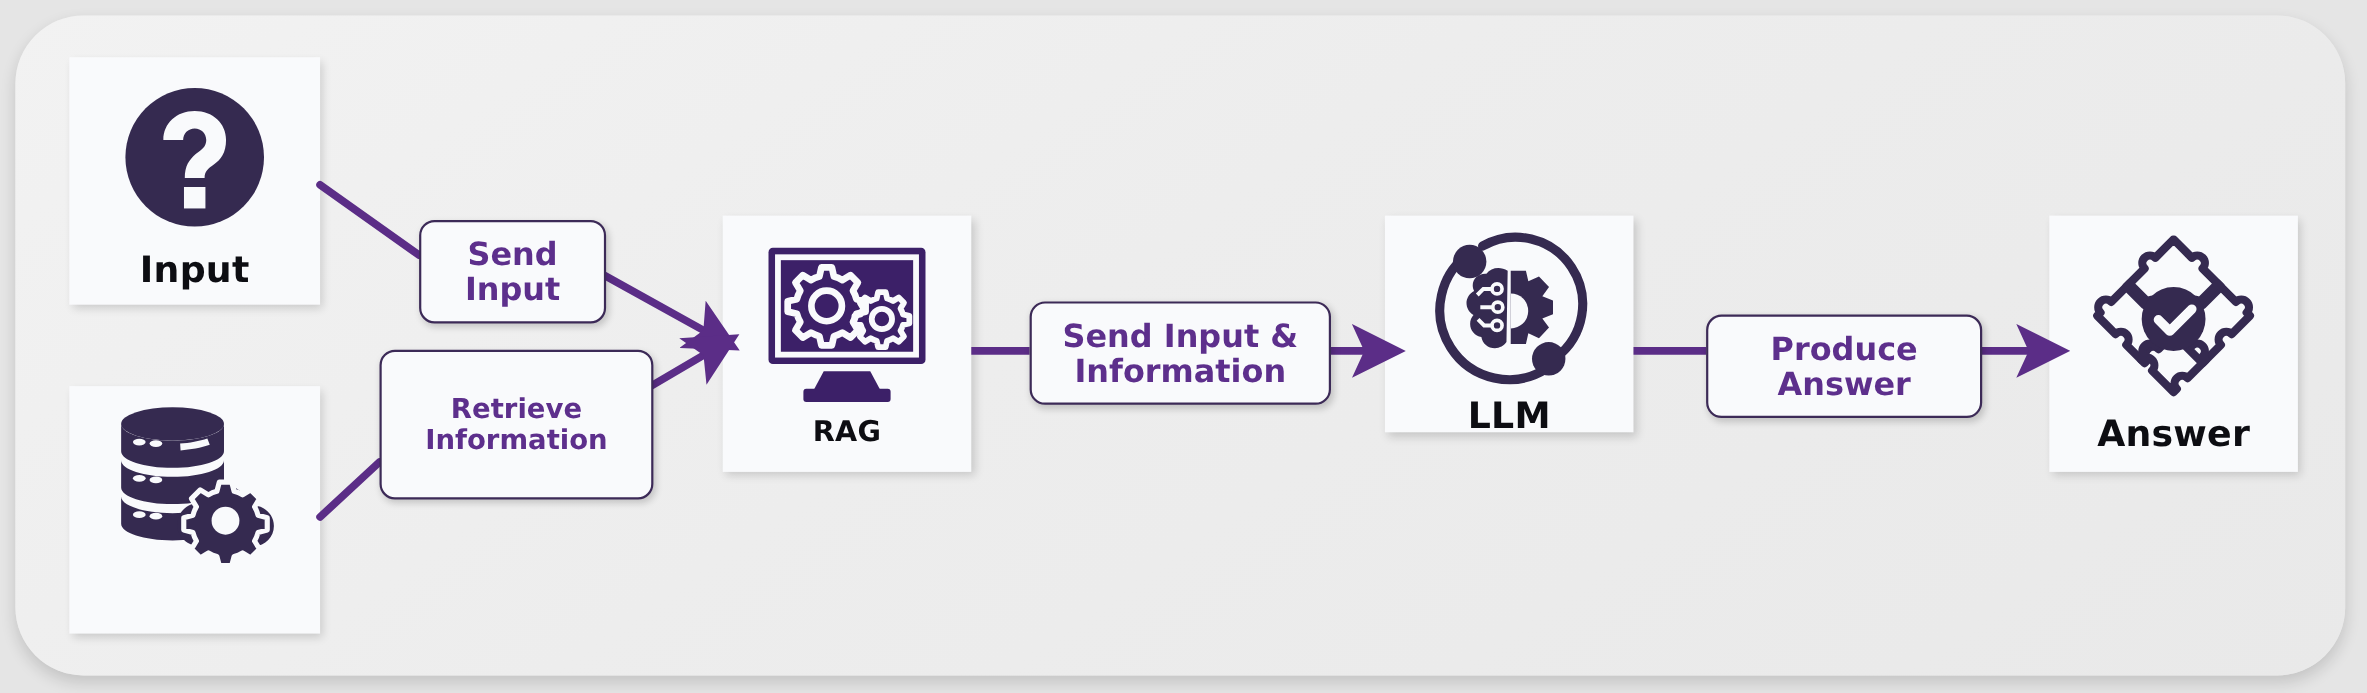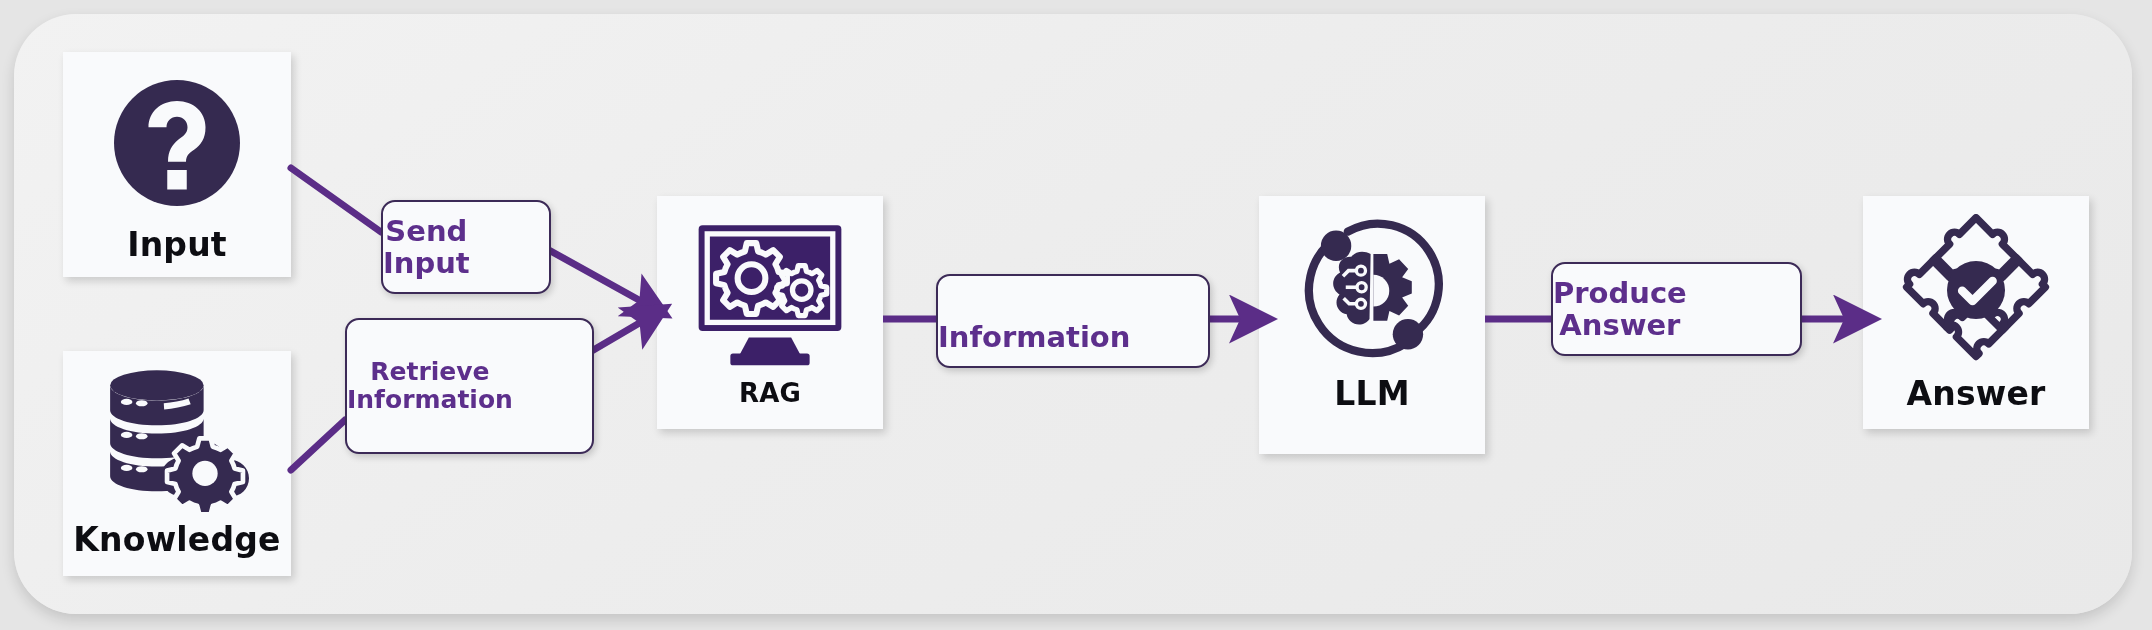--- a/index.html
+++ b/index.html
@@ -26,37 +26,37 @@
   .node .cap{
     font-weight:700;color:#0d0d12;letter-spacing:.2px;
     width:100%;text-align:center;
   }
 
   
   .pill{
     position:absolute;background:#f9fafc;
     border:2px solid #3c2a57;border-radius:14px;
     box-shadow:2px 3px 7px rgba(0,0,0,.18);
-    display:flex;align-items:center;justify-content:flex-start;
+    display:flex;align-items:center;justify-content:center;
     color:#5d2f8c;font-weight:700;text-align:center;line-height:1.12;
     z-index:6;
   }
 
   
   #wires{position:absolute;left:0;top:0;width:2152px;height:630px;z-index:3;}
 
   .lbl-sendinput{left:381px;top:200px;width:166px;height:90px;font-size:29px;}
   .lbl-retrieve {left:345px;top:318px;width:245px;height:132px;font-size:25px;}
   .lbl-sendinfo {left:936px;top:274px;width:270px;height:90px;font-size:29px;}
-  .lbl-produce  {left:1551px;top:262px;width:247px;height:90px;font-size:29px;}
+  .lbl-produce  {left:1551px;top:286px;width:247px;height:90px;font-size:29px;}
 
   .n-input    {left:63px; top:52px;  width:228px;height:225px;}
   .n-knowledge{left:63px; top:351px; width:228px;height:225px;}
   .n-rag      {left:657px;top:196px; width:226px;height:233px;}
-  .n-llm      {left:1259px;top:196px;width:226px;height:258px;}
+  .n-llm      {left:1259px;top:196px;width:226px;height:197px;}
   .n-answer   {left:1863px;top:196px;width:226px;height:233px;}
 </style>
 </head>
 <body>
 
 <div id="canvas">
 
   <div id="panel"></div>
 
   <svg id="wires" viewBox="0 0 2152 630" xmlns="http://www.w3.org/2000/svg">
@@ -124,21 +124,20 @@
           <path fill="#352a50" stroke="#f9fafc" stroke-width="3.4" stroke-linejoin="round" d="M-4.1,-25.5 h8.2 l1.6,6.1 a20,20 0 0 1 5.6,2.3 l5.4,-3.3 5.8,5.8 -3.3,5.4
                a20,20 0 0 1 2.3,5.6 l6.1,1.6 v8.2 l-6.1,1.6 a20,20 0 0 1 -2.3,5.6 l3.3,5.4
                -5.8,5.8 -5.4,-3.3 a20,20 0 0 1 -5.6,2.3 l-1.6,6.1 h-8.2 l-1.6,-6.1
                a20,20 0 0 1 -5.6,-2.3 l-5.4,3.3 -5.8,-5.8 3.3,-5.4 a20,20 0 0 1 -2.3,-5.6
                l-6.1,-1.6 v-8.2 l6.1,-1.6 a20,20 0 0 1 2.3,-5.6 l-3.3,-5.4 5.8,-5.8 5.4,3.3
                a20,20 0 0 1 5.6,-2.3 z"></path>
           <circle r="9.2" fill="#f9fafc"></circle>
         </g>
       </svg>
     </div>
-    <div class="cap" style="font-size:33px;">Knowledge</div>
   </div>
 
   <div class="node n-rag">
     <div class="art" style="height:168px;padding-top:14px;">
       <svg width="160" height="148" viewBox="0 0 120 112" xmlns="http://www.w3.org/2000/svg">
         <rect x="6" y="4" width="108" height="80" rx="3" fill="#3c2068"></rect>
         <rect x="12.5" y="10.5" width="95" height="67" fill="none" stroke="#f9fafc" stroke-width="4"></rect>
 
         <g transform="translate(46,44)">
           <path fill="none" stroke="#f9fafc" stroke-width="4.6" stroke-linejoin="round" d="M-3.6,-26.5 h7.2 l1.4,6.3 a21,21 0 0 1 5.8,2.4 l5.6,-3.4 5.1,5.1 -3.4,5.6
@@ -231,21 +230,21 @@
 
   <div class="pill lbl-retrieve">
     <span>
       <span>Retrieve</span><br>
       <span>Information</span><br>
     </span>
   </div>
 
   <div class="pill lbl-sendinfo">
     <span>
-      <br>
+      <span>Send Input &amp;</span><br>
       <span>Information</span>
     </span>
   </div>
 
   <div class="pill lbl-produce">
     <span>
       <span>Produce</span><br>
       <span>Answer</span>
     </span>
   </div>

